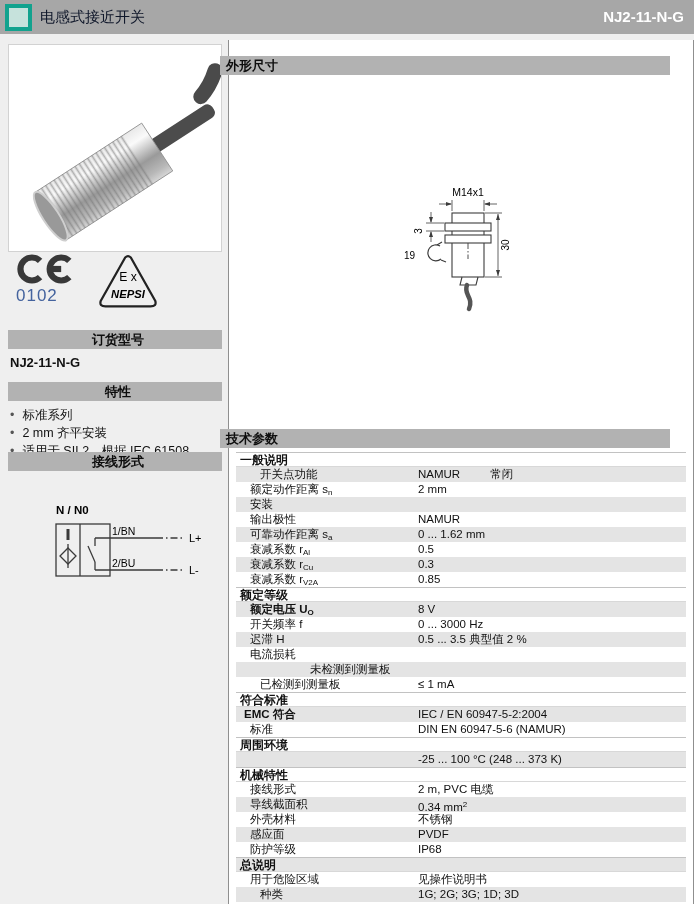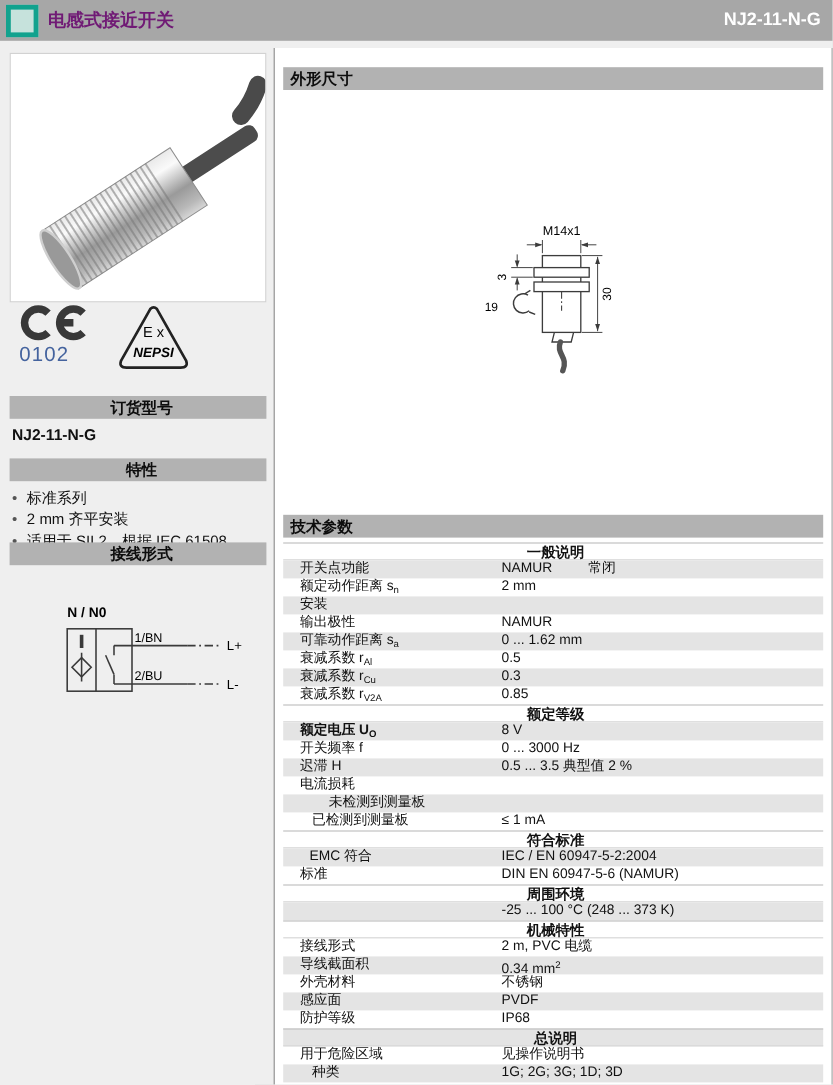--- a/index.html
+++ b/index.html
@@ -5,52 +5,52 @@
   * { margin:0; padding:0; box-sizing:border-box; }
   body { background:#d8d8d8; font-family:"Liberation Sans","DejaVu Sans",sans-serif; }
   #page {
     position:relative; width:694px; height:904px; background:#efefef;
     overflow:hidden; color:#111;
   }
   
   .topbar { position:absolute; left:0; top:0; width:694px; height:34px; background:#a7a7a7; }
   .logo-square { position:absolute; left:5px; top:4px; width:27px; height:27px;
     background:#c6e2dc; border:4px solid #12a28e; }
-  .topbar-title { position:absolute; left:40px; top:8px; font-size:15px; font-weight:bold; color:#701a75; }
+  .topbar-title { position:absolute; left:40px; top:8px; font-size:15px; font-weight:normal; color:#0f172a; }
   .topbar-model { position:absolute; right:10px; top:8px; font-size:15px; font-weight:bold; color:#fff; }
 
   
   .right-panel { position:absolute; left:228px; top:40px; width:466px; height:864px;
     background:#fff; border-left:1px solid #8f8f8f; border-right:1px solid #8f8f8f; }
 
   
   .bar { position:absolute; background:#b2b2b2; height:19px; line-height:19px;
     padding-left:6px; font-size:13px; font-weight:bold; color:#0d0d0d; }
   .bar-left { left:8px; width:214px;text-align:center; }
-  .bar-right { left:236px; width:450px; }
+  .bar-right { left:220px; width:450px; }
 
   
   .photo-box { position:absolute; left:8px; top:44px; width:214px; height:208px;
     background:#fff; border:1px solid #d2d2d2; }
   .order-model { position:absolute; left:10px; top:355px; font-size:13px; font-weight:bold; }
   .features-list { position:absolute; left:10px; top:406px; width:212px; list-style:none; }
   .features-list li { font-size:12.5px; line-height:18px; display:flex; }
   .features-list .blt { color:#555; margin-right:8px; }
   .certs { position:absolute; left:14px; top:252px; width:200px; height:60px; }
   .ce-num { position:absolute; left:16px; top:286px; font-size:17px; color:#44639e; letter-spacing:1px; }
 
   
   svg text { font-family:"Liberation Sans","DejaVu Sans",sans-serif; }
   .wiring-svg { position:absolute; left:38px; top:498px; }
   .dim-svg { position:absolute; left:388px; top:183px; }
 
   
   .specs-table { position:absolute; left:236px; top:452px; width:450px; font-size:11.5px; }
   .spec-header { height:15px; line-height:15px; font-weight:bold; font-size:12px;
-    padding-left:4px; border-top:1px solid #c2c2c2; border-bottom:1px solid #d8d8d8;text-align:center; }
+    padding-left:4px; border-top:1px solid #c2c2c2; border-bottom:1px solid #d8d8d8; }
   .spec-header.shaded { background:#e4e4e4; }
   .spec-row { height:15px; line-height:15px; display:flex; }
   .spec-row.shaded { background:#e4e4e4; }
   .spec-label { width:182px; flex:0 0 182px; white-space:nowrap; overflow:hidden; }
   .spec-value { flex:1; white-space:nowrap; }
   .spec-row sub { font-size:8px; vertical-align:-2px; }
   .spec-row sup { font-size:8px; vertical-align:4px; }
   .spec-value .v2 { margin-left:30px; }
 </style>
 </head>
@@ -186,21 +186,21 @@
     <text x="80" y="13" font-size="10.5" text-anchor="middle">M14x1</text>
     <text x="34" y="48" font-size="10" transform="rotate(-90 34 48)" text-anchor="middle">3</text>
     <text x="27" y="76" font-size="10" text-anchor="end">19</text>
     <text x="121" y="62" font-size="10" transform="rotate(-90 121 62)" text-anchor="middle">30</text>
   </svg>
 
   <div class="bar bar-right" style="top:429px;">技术参数</div>
   <div class="specs-table">
       <div class="spec-header">一般说明</div>
       <div class="spec-row shaded">
-        <span class="spec-label" style="padding-left: 14px;">开关点功能</span>
+        <span class="spec-label" style="padding-left: 24px;">开关点功能</span>
         <span class="spec-value">NAMUR<span class="v2">常闭</span></span>
       </div>
       <div class="spec-row">
         <span class="spec-label" style="padding-left: 14px;">额定动作距离  s<sub>n</sub></span>
         <span class="spec-value">2 mm</span>
       </div>
       <div class="spec-row shaded">
         <span class="spec-label" style="padding-left: 14px;">安装</span>
       </div>
       <div class="spec-row">
@@ -234,29 +234,29 @@
       </div>
       <div class="spec-row shaded">
         <span class="spec-label" style="padding-left: 14px;">迟滞 H</span>
         <span class="spec-value">0.5 ... 3.5 典型值 2  %</span>
       </div>
       <div class="spec-row">
         <span class="spec-label" style="padding-left: 14px;">电流损耗</span>
         <span class="spec-value"></span>
       </div>
       <div class="spec-row shaded">
-        <span class="spec-label" style="padding-left: 38px;">未检测到测量板</span>
+        <span class="spec-label" style="padding-left: 38px; margin-left: 36px;">未检测到测量板</span>
       </div>
       <div class="spec-row">
         <span class="spec-label" style="padding-left: 24px;">已检测到测量板</span>
         <span class="spec-value">≤ 1 mA</span>
       </div>
       <div class="spec-header">符合标准</div>
       <div class="spec-row shaded">
-        <span class="spec-label" style="padding-left: 22px;">EMC 符合</span>
+        <span class="spec-label" style="padding-left: 8px; font-weight: bold;">EMC 符合</span>
         <span class="spec-value">IEC / EN 60947-5-2:2004</span>
       </div>
       <div class="spec-row">
         <span class="spec-label" style="padding-left: 14px;">标准</span>
         <span class="spec-value">DIN EN 60947-5-6 (NAMUR)</span>
       </div>
       <div class="spec-header">周围环境</div>
       <div class="spec-row shaded">
         <span class="spec-label" style="padding-left: 24px; margin-top: 20px;">环境温度</span>
         <span class="spec-value">-25 ... 100 °C (248 ... 373 K)</span>

